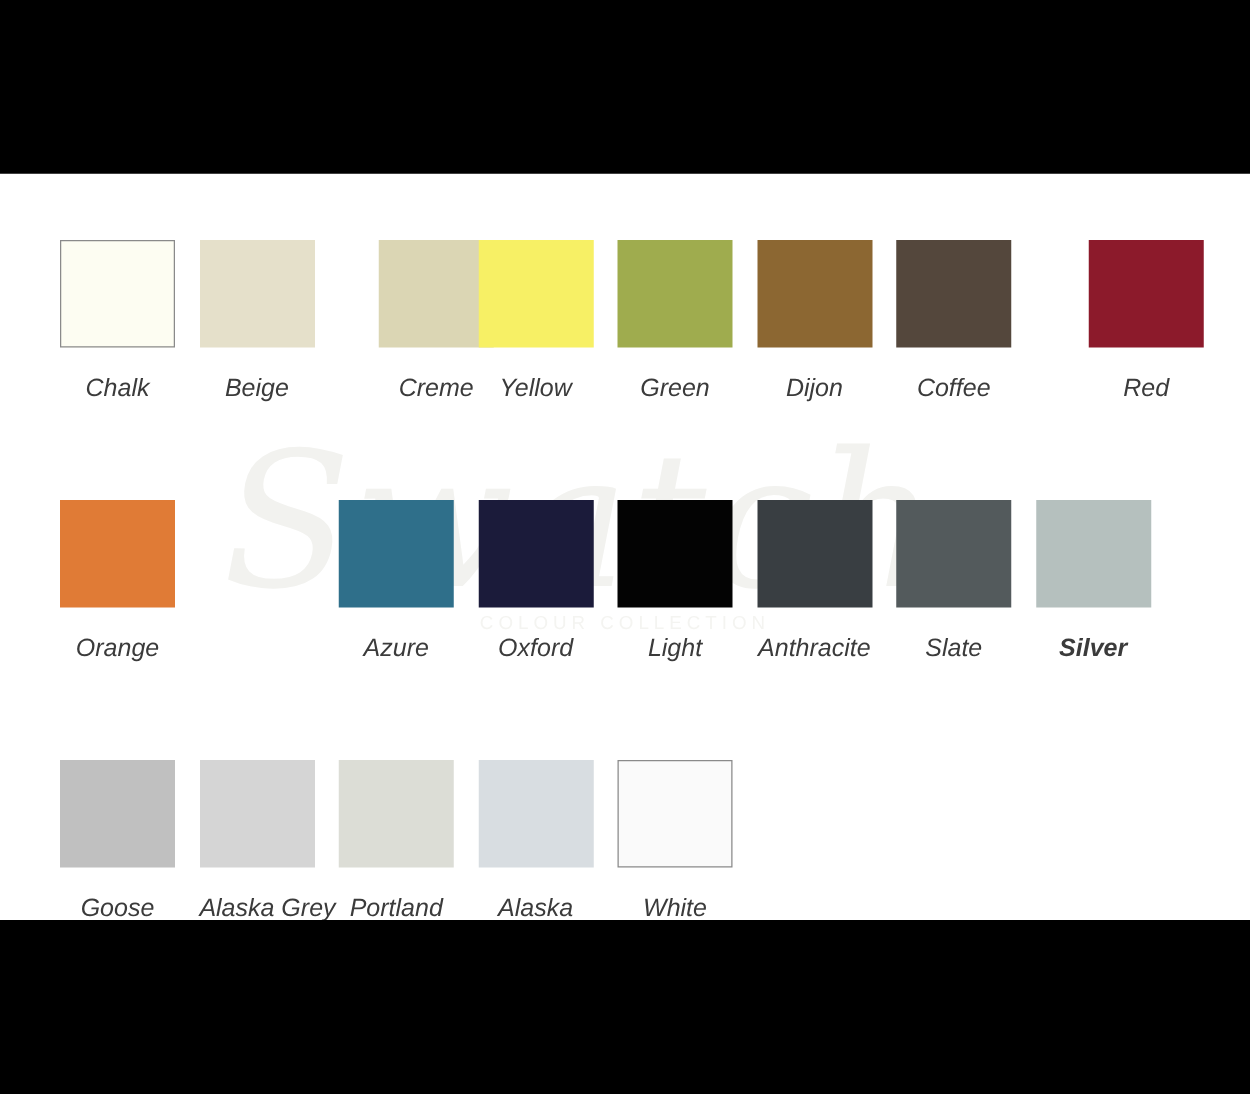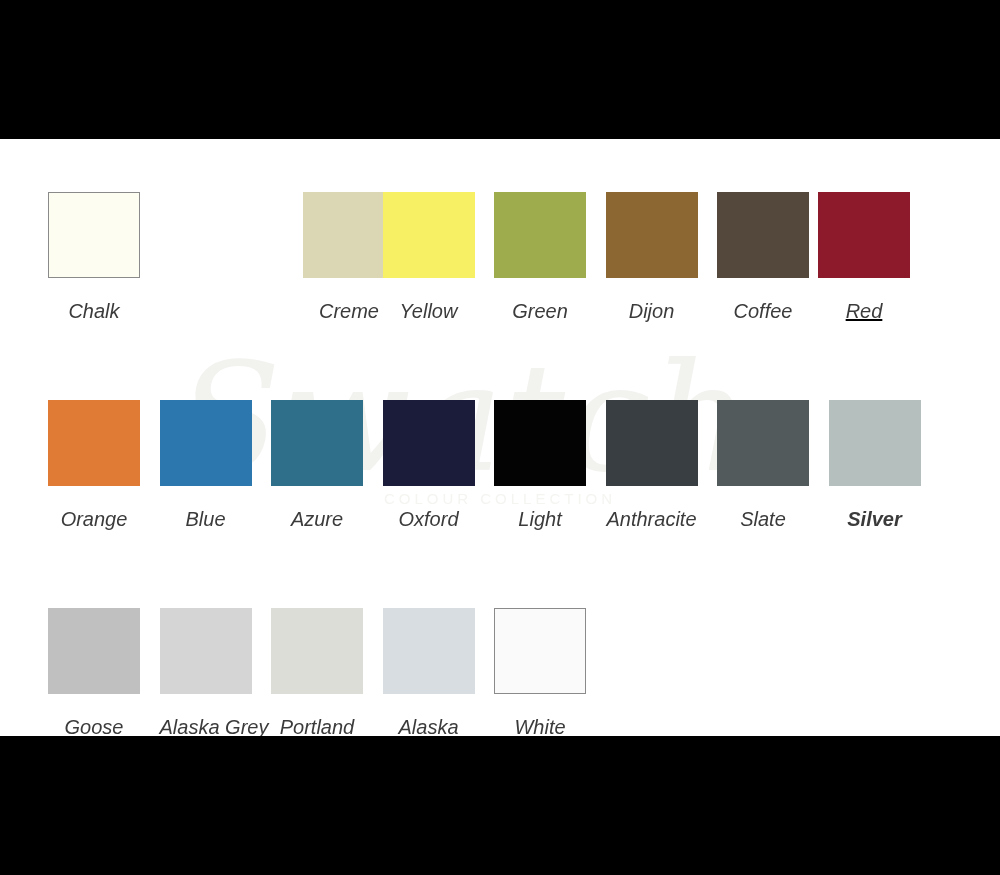--- a/index.html
+++ b/index.html
@@ -116,54 +116,54 @@
       <span class="wm-text">Swatch</span>
       <span class="wm-sub">COLOUR COLLECTION</span>
     </div>
 
     <div id="grid">
         <div class="swatch-row">
           <div class="swatch-cell" style="left: 0px;">
             <div class="swatch-chip bordered" style="background: rgb(253, 253, 242);"></div>
             <div class="swatch-label">Chalk</div>
           </div>
+          <div class="swatch-cell" style="left: 111.5px;">
+            <div class="swatch-chip" style="background: rgb(229, 224, 202);"></div>
+            <div class="swatch-label">Beige</div>
+          </div>
           <div class="swatch-cell" style="left: 223px; margin-left: 32px;">
             <div class="swatch-chip" style="background: rgb(219, 214, 180);"></div>
             <div class="swatch-label">Creme</div>
           </div>
           <div class="swatch-cell" style="left: 334.5px;">
             <div class="swatch-chip" style="background: rgb(247, 240, 101);"></div>
             <div class="swatch-label">Yellow</div>
           </div>
           <div class="swatch-cell" style="left: 446px;">
             <div class="swatch-chip" style="background: rgb(159, 172, 78);"></div>
             <div class="swatch-label">Green</div>
           </div>
           <div class="swatch-cell" style="left: 557.5px;">
             <div class="swatch-chip" style="background: rgb(140, 103, 50);"></div>
             <div class="swatch-label">Dijon</div>
           </div>
           <div class="swatch-cell" style="left: 669px;">
             <div class="swatch-chip" style="background: rgb(84, 71, 60);"></div>
             <div class="swatch-label">Coffee</div>
           </div>
-          <div class="swatch-cell" style="left: 770px; text-decoration: underline;">
+          <div class="swatch-cell" style="left: 823px;">
             <div class="swatch-chip" style="background: rgb(140, 26, 43);"></div>
             <div class="swatch-label">Red</div>
           </div>
         </div>
         <div class="swatch-row">
           <div class="swatch-cell" style="left: 0px;">
             <div class="swatch-chip" style="background: rgb(224, 123, 54);"></div>
             <div class="swatch-label">Orange</div>
           </div>
-          <div class="swatch-cell" style="left: 111.5px;">
-            <div class="swatch-chip" style="background: rgb(43, 119, 174);"></div>
-            <div class="swatch-label">Blue</div>
-          </div>
           <div class="swatch-cell" style="left: 223px;">
             <div class="swatch-chip" style="background: rgb(47, 111, 138);"></div>
             <div class="swatch-label">Azure</div>
           </div>
           <div class="swatch-cell" style="left: 334.5px;">
             <div class="swatch-chip" style="background: rgb(27, 27, 58);"></div>
             <div class="swatch-label">Oxford</div>
           </div>
           <div class="swatch-cell" style="left: 446px;">
             <div class="swatch-chip" style="background: rgb(3, 3, 3);"></div>

